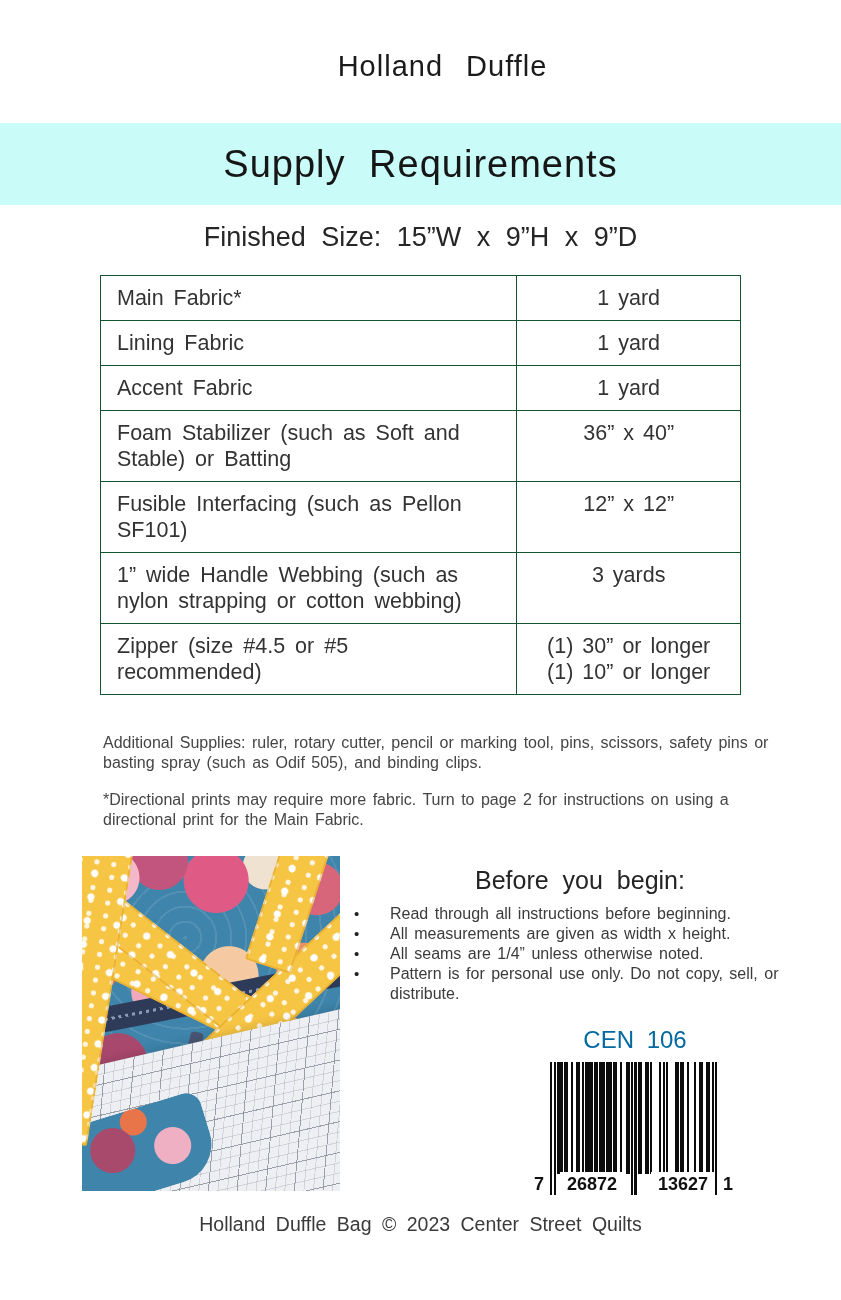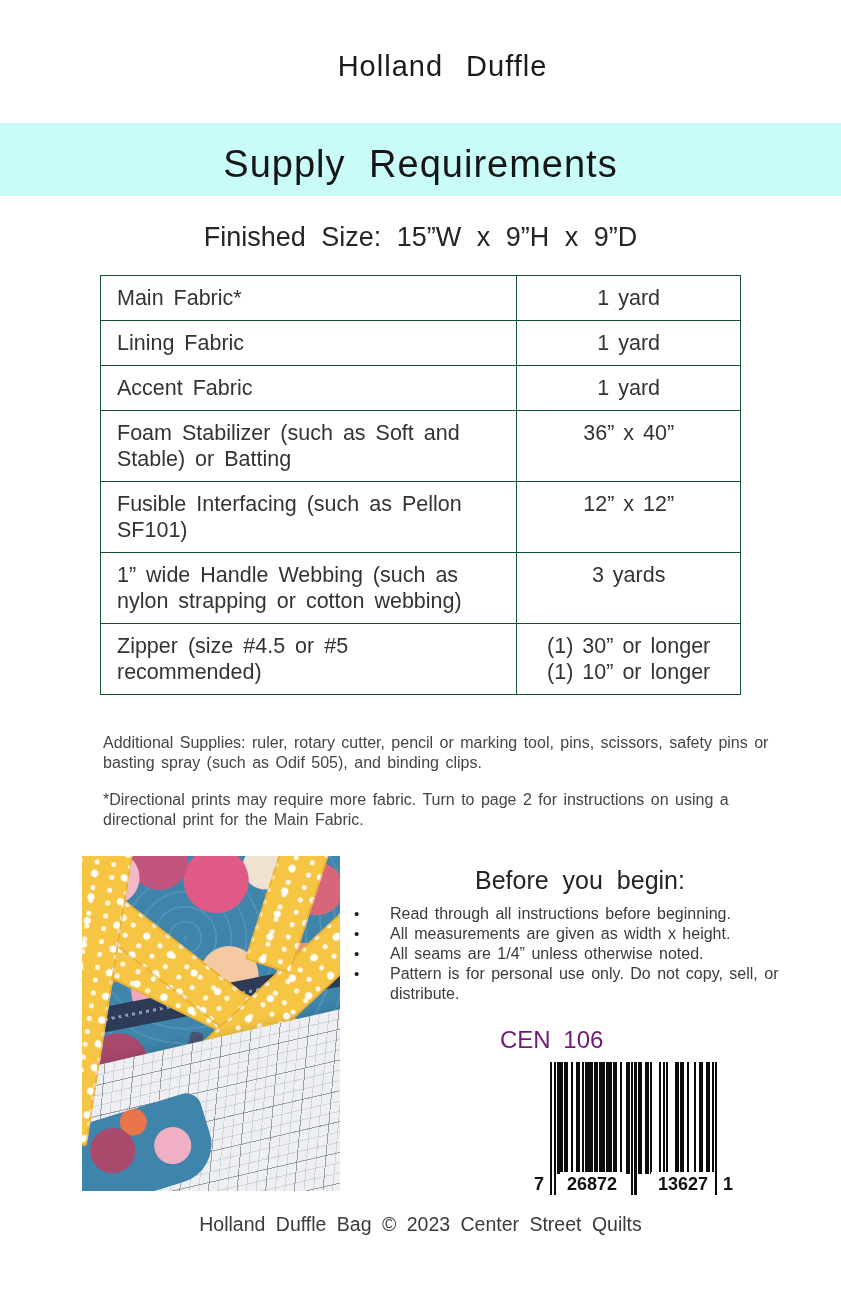--- a/index.html
+++ b/index.html
@@ -3,21 +3,21 @@
 <meta charset="utf-8">
 <style>
   * { margin:0; padding:0; box-sizing:border-box; }
   html,body { background:#ffffff; }
   body { font-family:"Liberation Sans", sans-serif; }
   .page { position:relative; width:841px; height:1300px; margin:0 auto; background:#fff; overflow:hidden; }
 
   
   .title { position:absolute; top:50px; left:0; width:100%; text-align:center;
            font-size:29px; font-weight:300; letter-spacing:1px; word-spacing:14px; color:#1b1b1b;padding-left:44px; }
-  .banner { position:absolute; top:123px; left:0; width:100%; height:73px; background:#c9fbf8; }
+  .banner { position:absolute; top:123px; left:0; width:100%; height:82px; background:#c9fbf8; }
   .banner span { display:block; text-align:center; line-height:82px; font-size:38px;
                  font-weight:300; letter-spacing:1px; word-spacing:12px; color:#161616; }
   .finished { position:absolute; top:222px; left:0; width:100%; text-align:center;
               font-size:27px; font-weight:300; word-spacing:8px; color:#262626; }
 
   
   table.supply { position:absolute; left:100px; top:275px; width:641px; border-collapse:collapse; }
   table.supply td { border:1px solid #14532d; font-size:21.5px; line-height:26px;
                     font-weight:300; color:#333; vertical-align:top; }
   table.supply td.item { width:417px; padding:9px 18px 9px 16px; word-spacing:4px; }
@@ -84,22 +84,22 @@
       radial-gradient(circle at 72% 55%, #f0b0c4 0 18px, rgba(0,0,0,0) 19px),
       radial-gradient(circle at 50% 15%, #e8744a 0 13px, rgba(0,0,0,0) 14px); }
 
   .begin { position:absolute; left:350px; top:866px; width:460px; }
   .begin h2 { font-size:25px; font-weight:300; word-spacing:7px; color:#242424;text-align:center; }
   .begin ul { list-style:none; margin-top:9px; }
   .begin li { position:relative; padding-left:40px; font-size:16px; line-height:20px;
               font-weight:300; word-spacing:2px; color:#3b3b3b; }
   .begin li::before { content:'\2022'; position:absolute; left:4px; top:0; font-size:15px; color:#222; }
 
-  .code { position:absolute; left:500px; top:1026px; width:270px; 
-          font-size:24px; font-weight:300; word-spacing:6px; color:#701a75; }
+  .code { position:absolute; left:500px; top:1026px; width:270px; text-align:center;
+          font-size:24px; font-weight:300; word-spacing:6px; color:#0369a1; }
   .barcode { position:absolute; left:550px; top:1062px; width:167px; height:133px; background:#fff; }
   .barcode .bars { position:absolute; left:0; top:0; width:100%; height:100%; }
   .barcode .bars i { position:absolute; top:0; display:block; background:#0c0c0c; }
   .barcode span { position:absolute; top:110px; height:23px; line-height:24px; text-align:center;
                   background:#fff; font-size:18px; font-weight:700; color:#111; }
 
   .copyright { position:absolute; top:1213px; left:0; width:100%; text-align:center;
                font-size:19.5px; font-weight:300; word-spacing:5px; color:#3a3a3a; }
 </style>
 </head>

